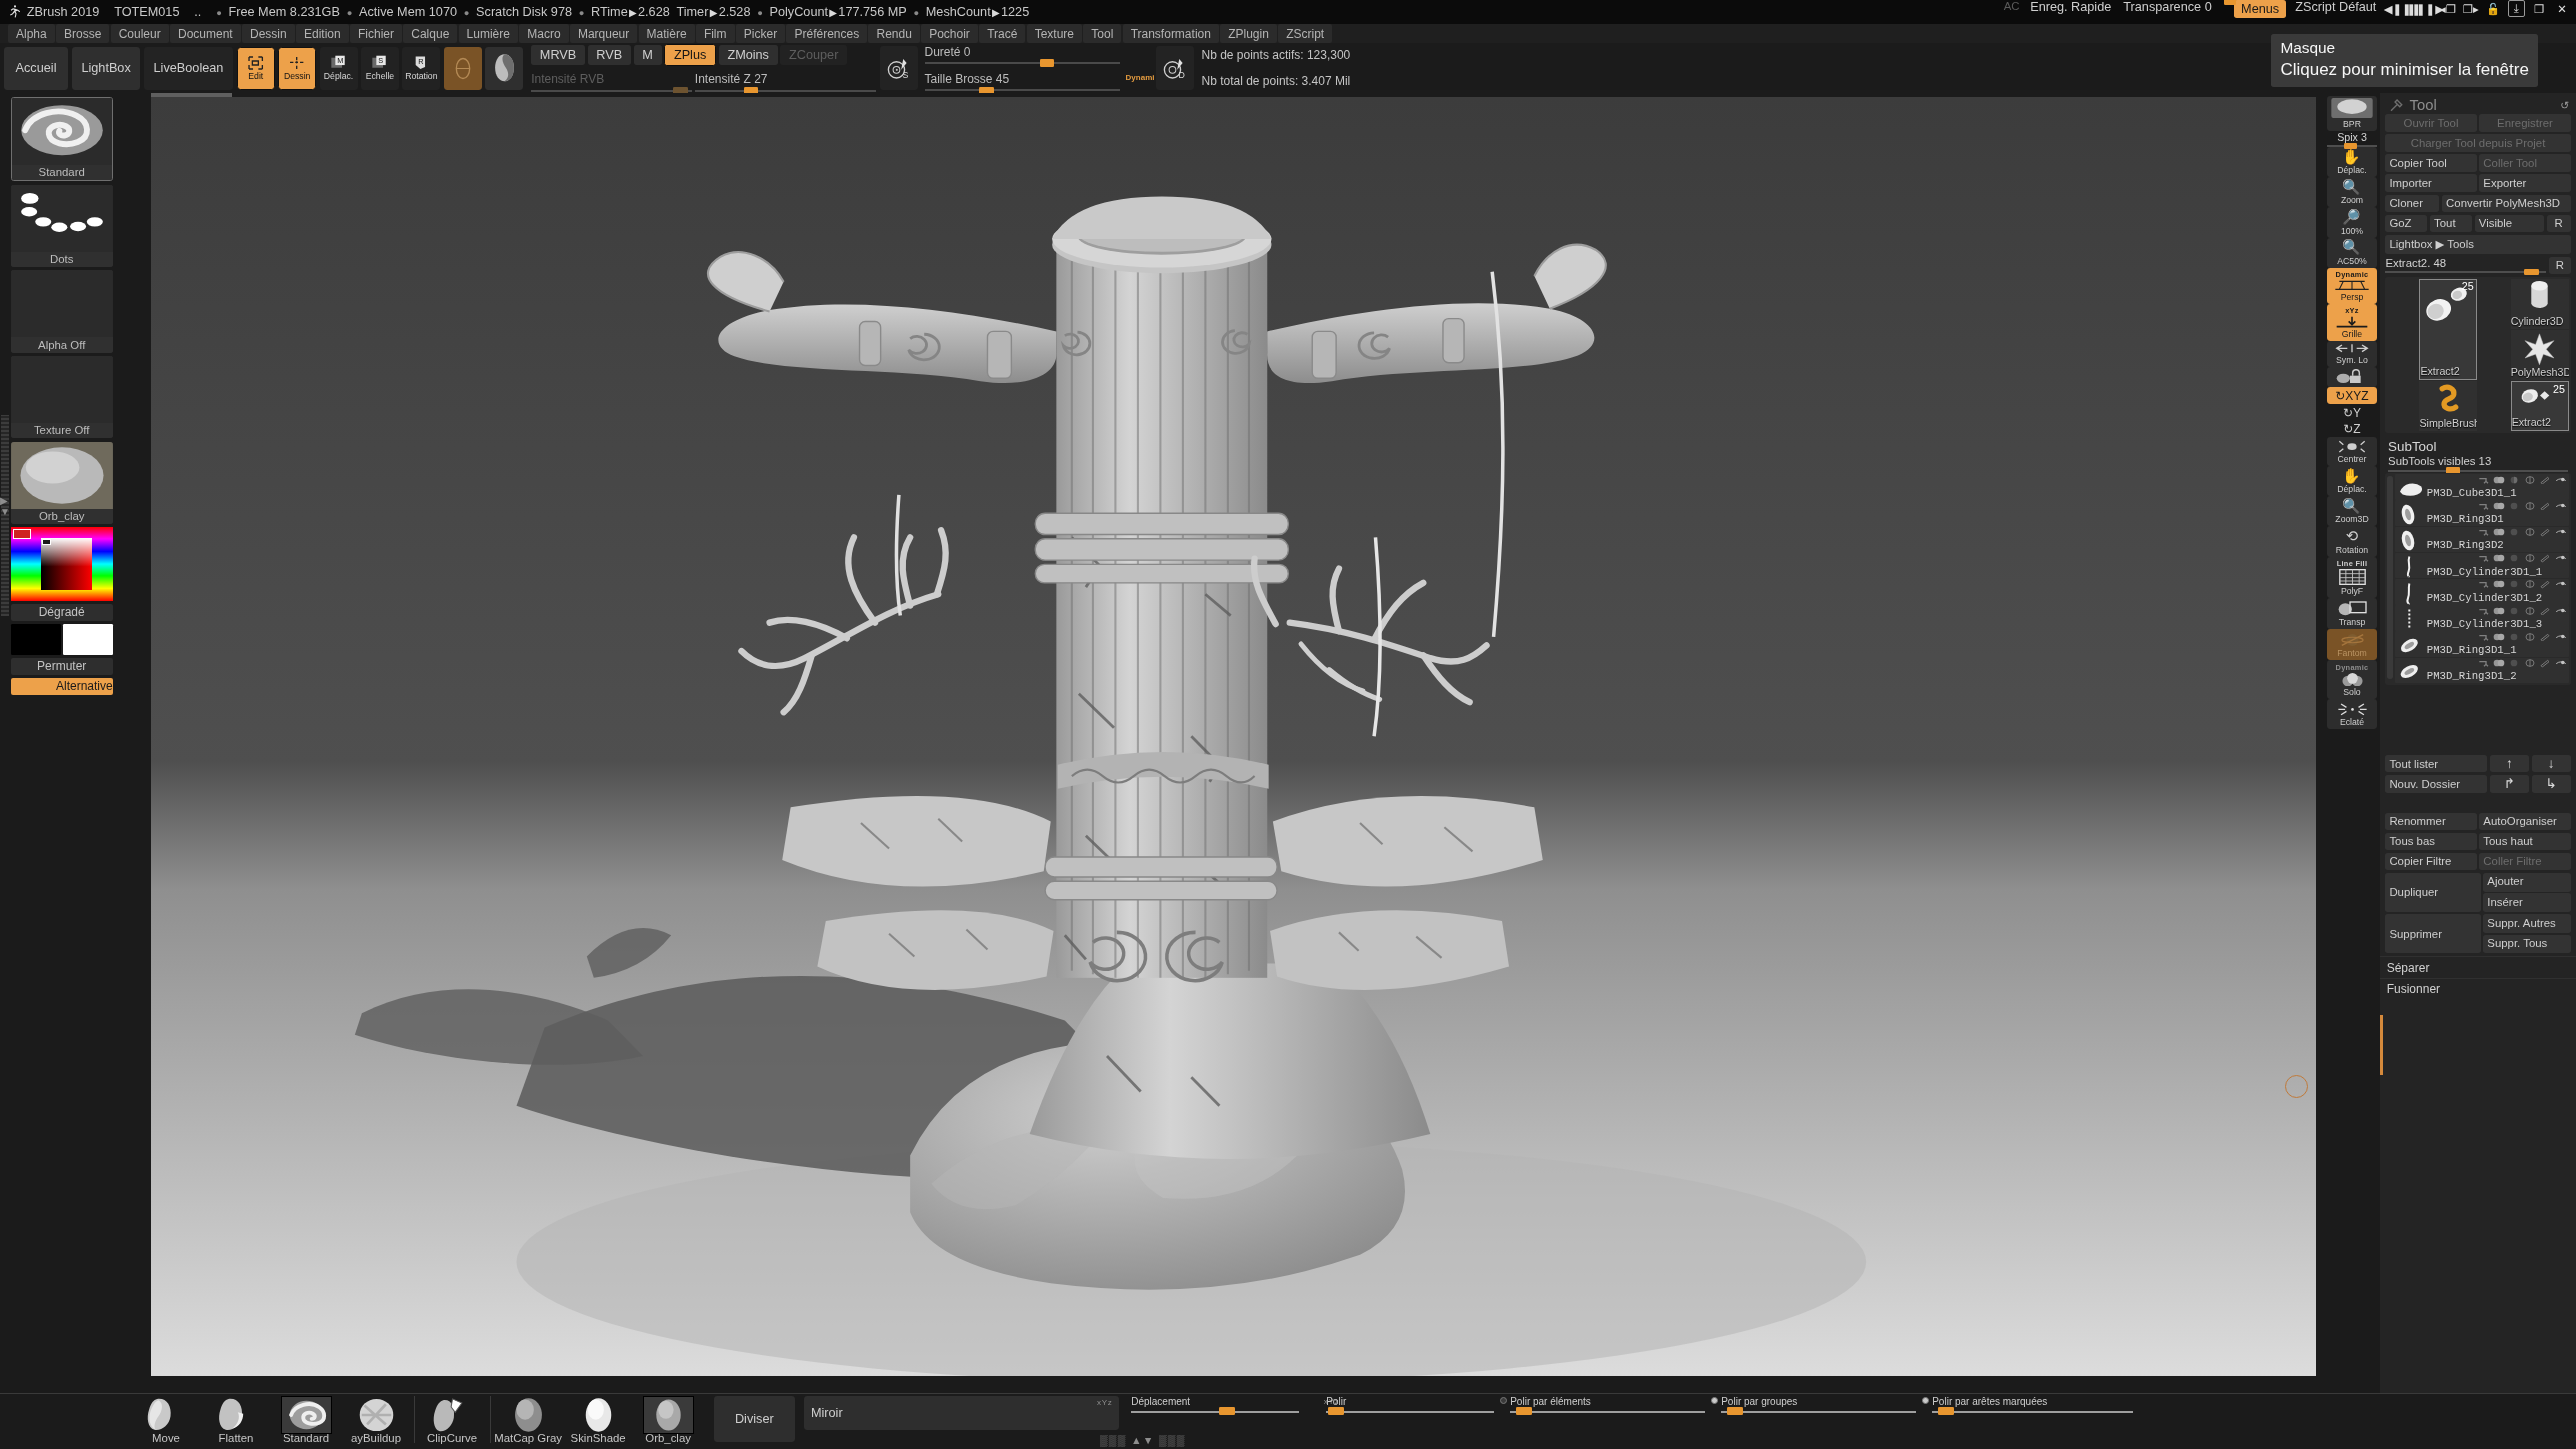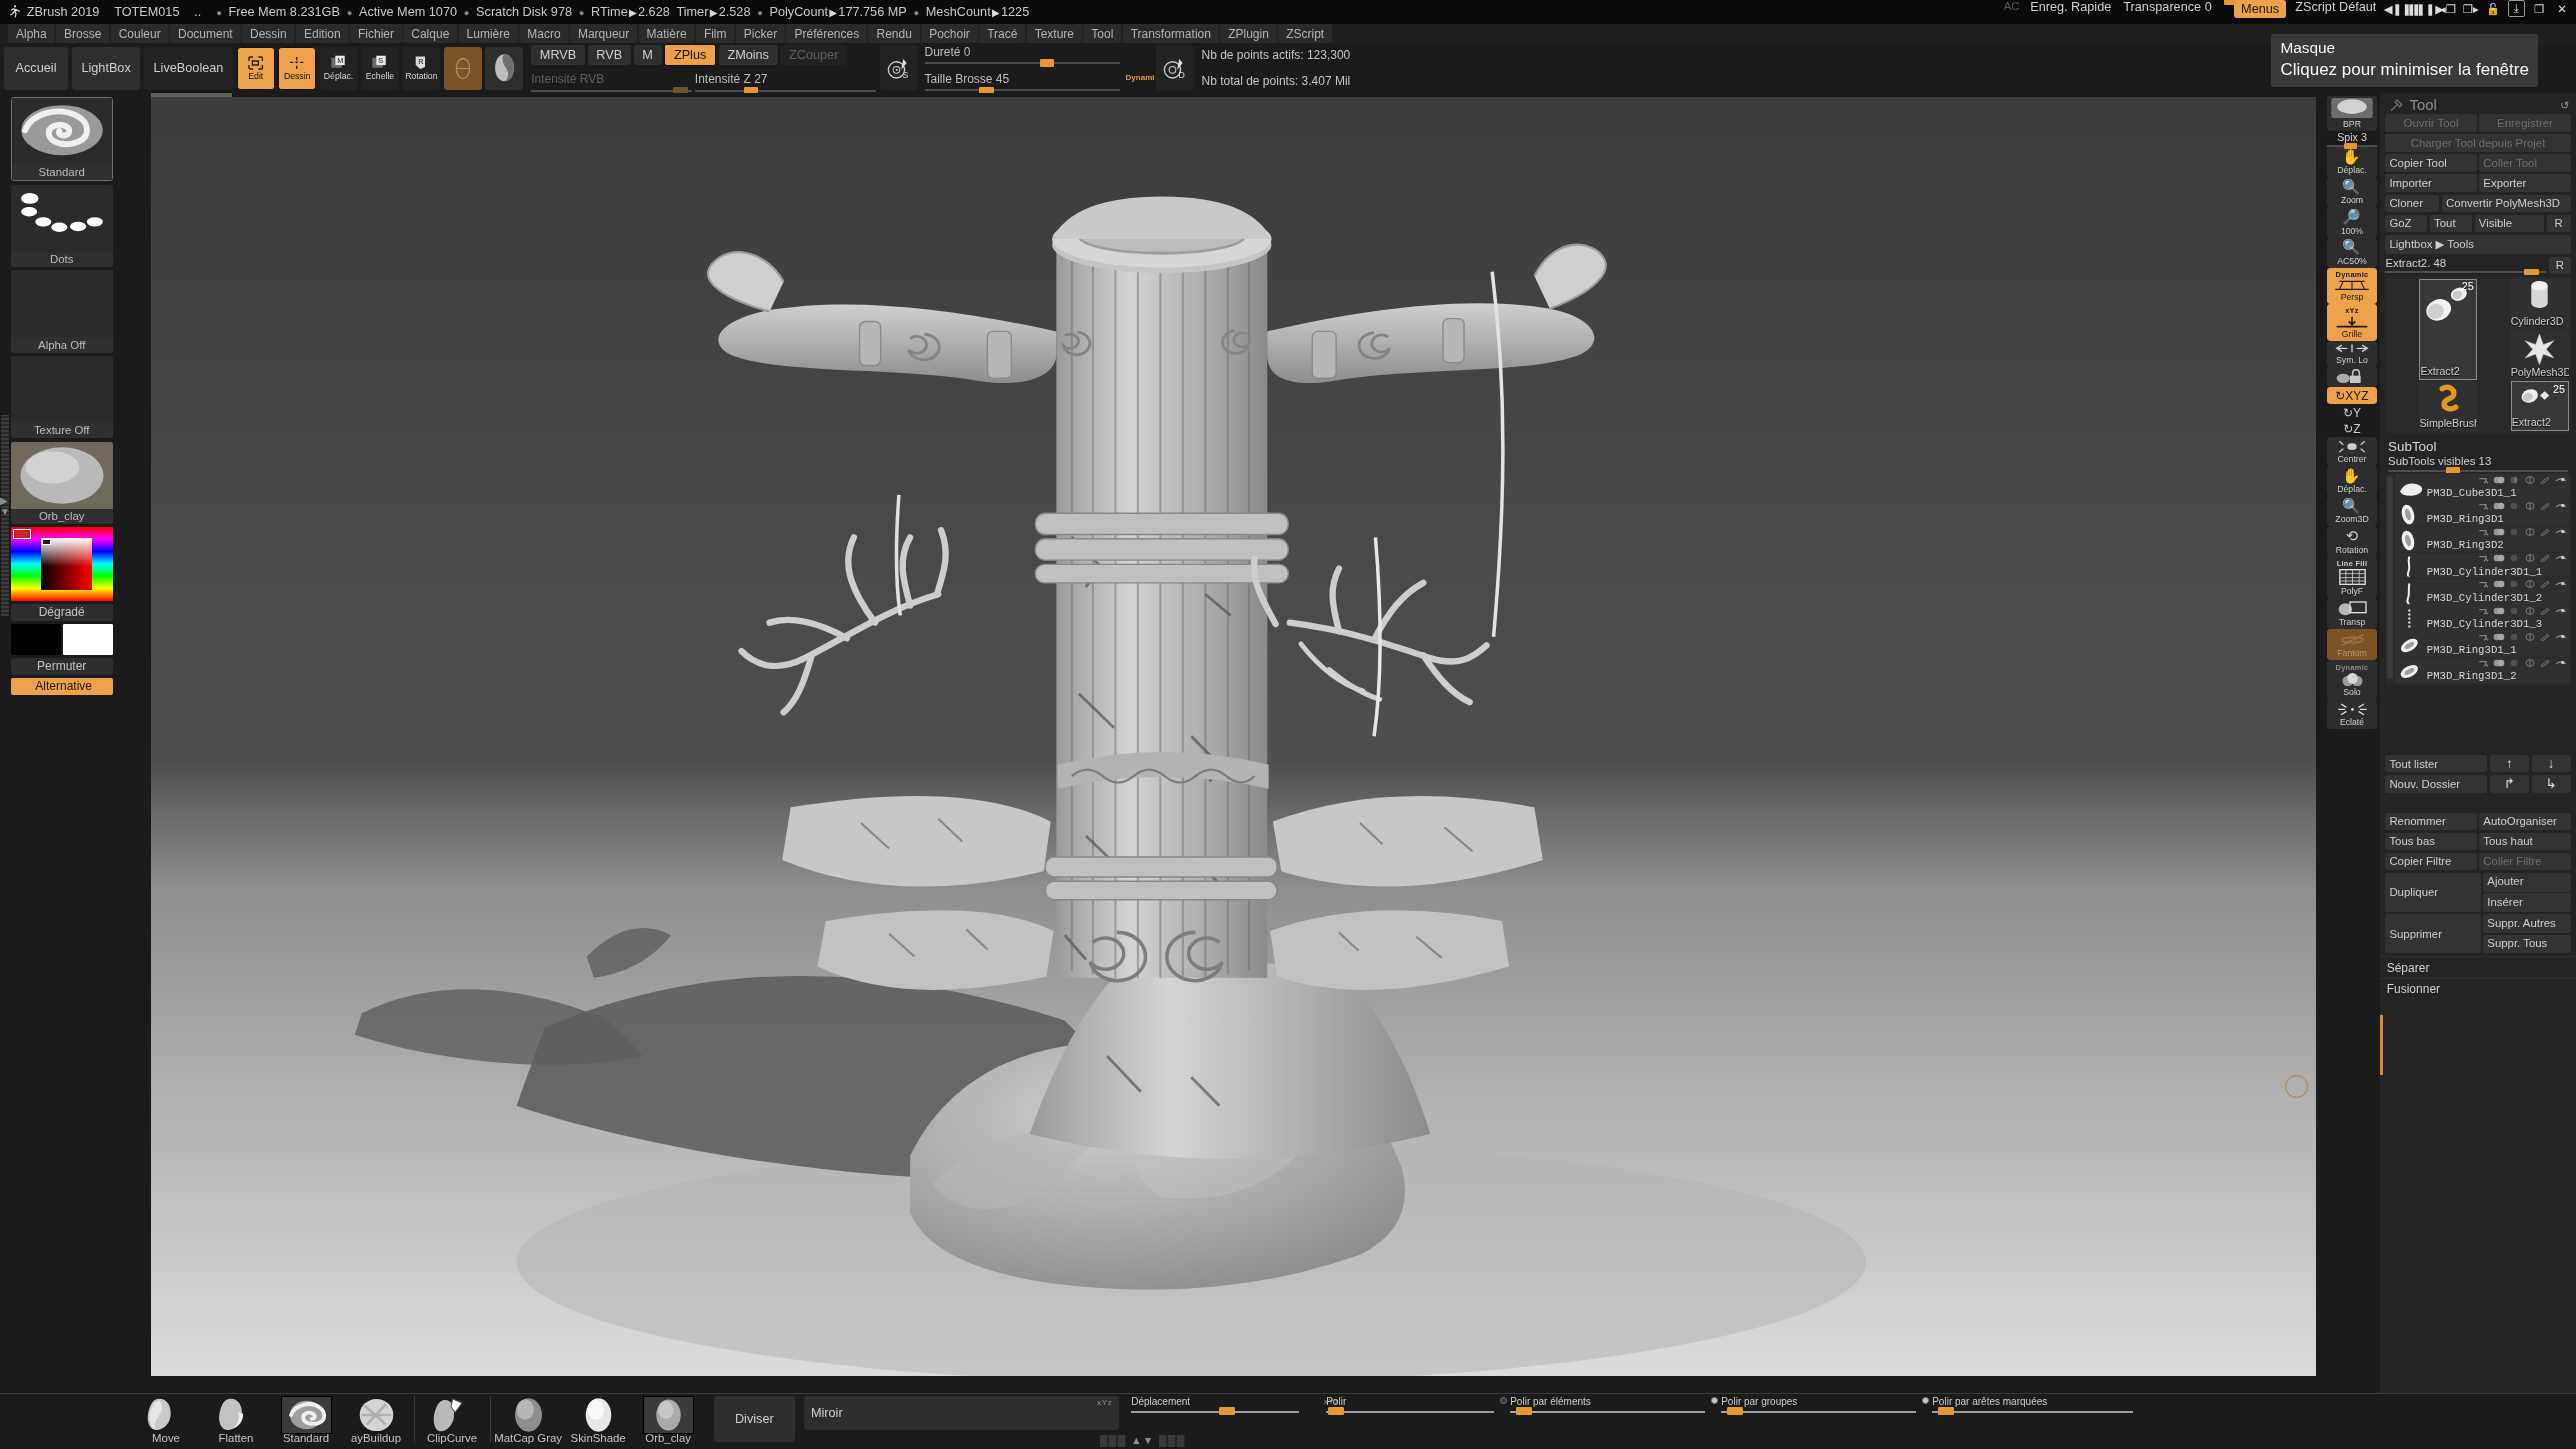--- a/index.html
+++ b/index.html
@@ -92,21 +92,21 @@
   .colorpicker{ width:102px; height:74px; margin-bottom:2.7px; position:relative; }
   .cp-hue{ position:absolute; inset:0;
     background:linear-gradient(to bottom,#ff0000 0%,#ff00ff 16%,#0000ff 33%,#00ffff 50%,#00ff00 66%,#ffff00 83%,#ff0000 100%);
   }
   .cp-sq{ position:absolute; left:30%; top:14%; width:50%; height:70%;
       background:linear-gradient(to right,#000,#f00); }
   .cp-sq:after{ content:""; position:absolute; inset:0; background:linear-gradient(to bottom,rgba(255,255,255,1),rgba(255,255,255,0) 55%,rgba(0,0,0,0)); mix-blend-mode:screen;}
   .cp-mark{ position:absolute; width:17.4px; height:10px; border:1.3px solid #fff; left:2.7px; top:2px; background:#cf2222;}
   .cp-mark2{ position:absolute; width:8.7px; height:6px; border:1.3px solid #fff; left:31%; top:15%; background:#1a1a1a;}
   .lt-strip{ width:102px; background:#2e2e2e; border-radius:2px; text-align:center; font-size:12px; color:#c4c4c4; padding:1.3px 0 2px; margin-bottom:2.7px;}
-  .lt-strip.accent{ background:#eda14a; color:#1a1a1a; text-align:center; padding-left:4px;}
+  .lt-strip.accent{ background:#eda14a; color:#1a1a1a; text-align:right; padding-left:4px;}
   .swatches{ display:flex; gap:2.7px; margin-bottom:2.7px;}
   .sw{ width:50px; height:31px; border-radius:1.3px;}
   .tray-handle{ position:absolute; left:1.3px; top:322px; width:8px; height:201px;
     background:repeating-linear-gradient(0deg,#3c3c3c 0 2px,#262626 2px 4px); }
   .tray-arrow{ position:absolute; left:0px; top:402px; color:#8d8d8d; font-size:10px; }
 
   
   .canvaswrap{ flex:1; position:relative; background:#1b1b1b; min-width:0; }
   .canvas{ position:absolute; left:30px; right:8px; top:4px; bottom:17.4px;
      background:linear-gradient(to bottom,#3b3b3b 0%,#4a4a4a 55%,#d8d8d8 100%); overflow:hidden;}

